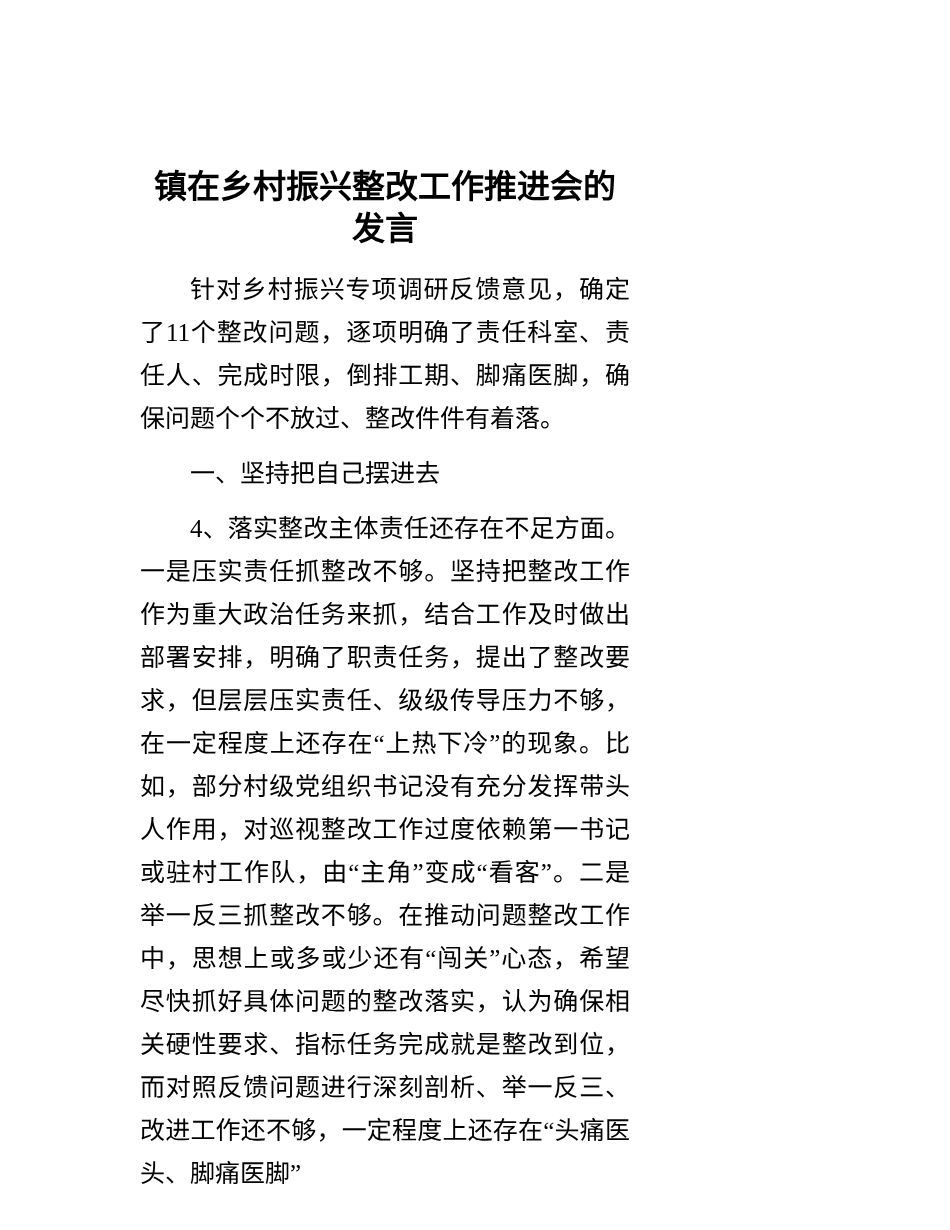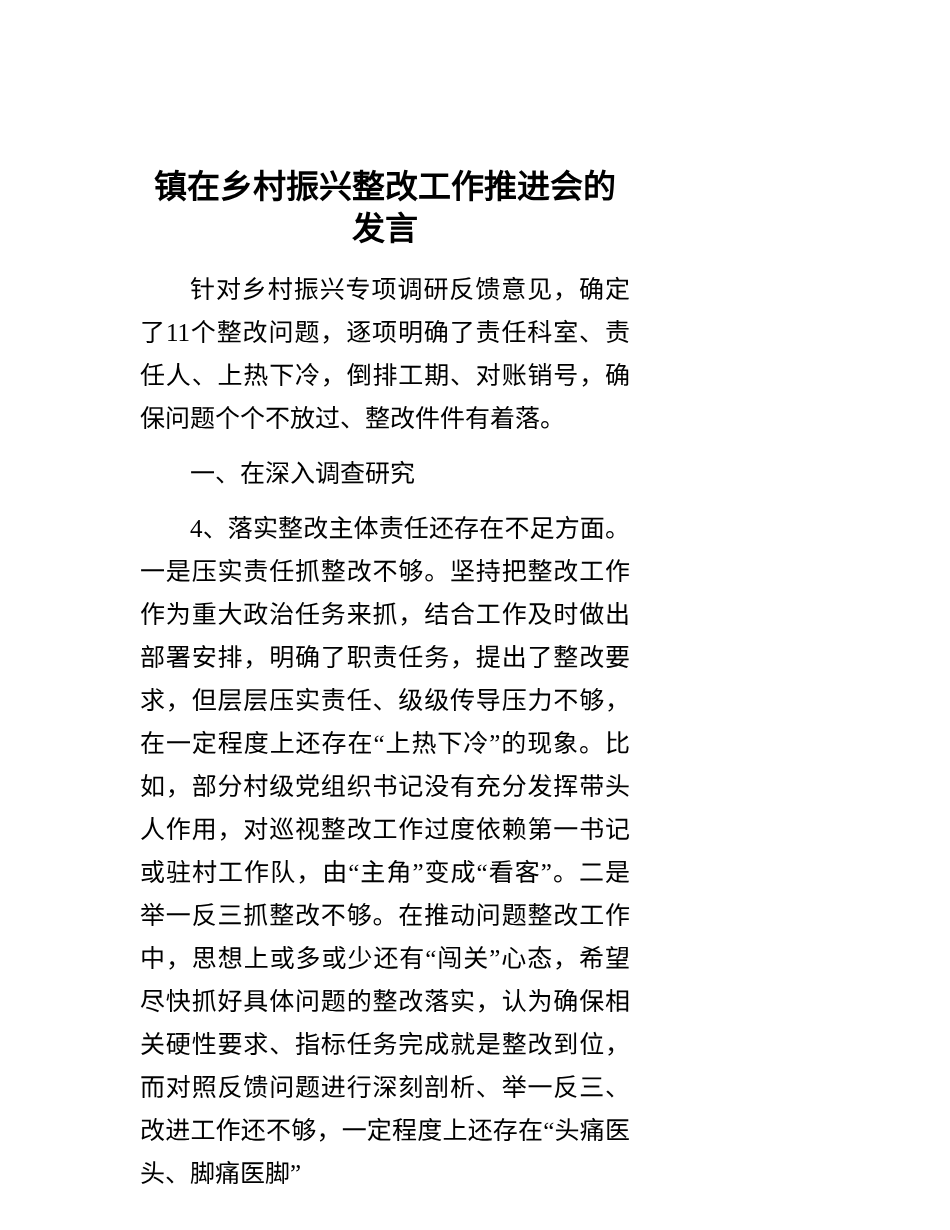--- a/index.html
+++ b/index.html
@@ -55,20 +55,20 @@
 </style>
 </head>
 <body>
 
 <div class="page">
   <div class="content">
 
     <h1 class="doc-title">镇在乡村振兴整改工作推进会的发言</h1>
 
 
-    <p class="doc-par">针对乡村振兴专项调研反馈意见，确定了11个整改问题，逐项明确了责任科室、责任人、上热下冷，倒排工期、对账销号，确保问题个个不放过、整改件件有着落。</p>
+    <p class="doc-par">针对乡村振兴专项调研反馈意见，确定了11个整改问题，逐项明确了责任科室、责任人、完成时限，倒排工期、脚痛医脚，确保问题个个不放过、整改件件有着落。</p>
 
-    <h2 class="doc-heading">一、在深入调查研究</h2>
+    <h2 class="doc-heading">一、坚持把自己摆进去</h2>
 
     <p class="doc-par">4、落实整改主体责任还存在不足方面。一是压实责任抓整改不够。坚持把整改工作作为重大政治任务来抓，结合工作及时做出部署安排，明确了职责任务，提出了整改要求，但层层压实责任、级级传导压力不够，在一定程度上还存在“上热下冷”的现象。比如，部分村级党组织书记没有充分发挥带头人作用，对巡视整改工作过度依赖第一书记或驻村工作队，由“主角”变成“看客”。二是举一反三抓整改不够。在推动问题整改工作中，思想上或多或少还有“闯关”心态，希望尽快抓好具体问题的整改落实，认为确保相关硬性要求、指标任务完成就是整改到位，而对照反馈问题进行深刻剖析、举一反三、改进工作还不够，一定程度上还存在“头痛医头、脚痛医脚”</p>
 
   </div>
 </div>
 
 </body></html>

